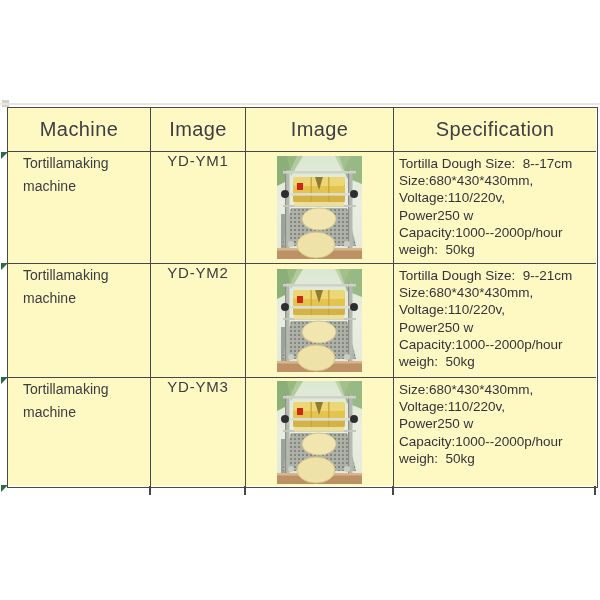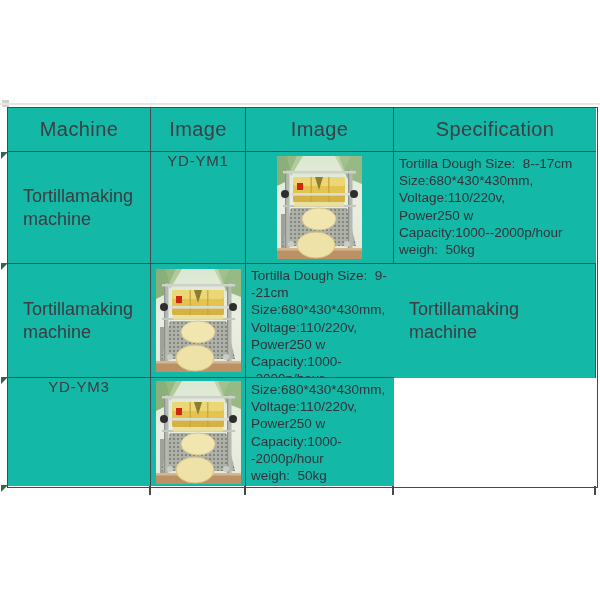--- a/index.html
+++ b/index.html
@@ -7,27 +7,27 @@
     position:relative;width:600px;height:600px;background:#ffffff;overflow:hidden;
     font-family:"Liberation Sans","DejaVu Sans",sans-serif;color:#3a3a40;
   }
   .top-band{position:absolute;left:0;top:103px;width:600px;height:2px;background:#e8e6df;}
   .top-artifact{position:absolute;left:2px;top:100px;width:7px;height:7px;background:#d3d1cb;}
   .spec-table{
     position:absolute;left:7px;top:107px;width:591px;height:381px;
     box-sizing:border-box;border:1.5px solid #46484c;
     display:grid;grid-template-columns:143px 95px 148px 202px;grid-template-rows:44px 112px 114px 108px;
   }
-  .cell{box-sizing:border-box;border-right:1.5px solid #46484c;border-bottom:1.5px solid #46484c;overflow:hidden;background:#14b8a6;}
+  .cell{box-sizing:border-box;border-right:1.5px solid #46484c;border-bottom:1.5px solid #46484c;overflow:hidden;background:#fef9c3;}
   .cell.last-col{border-right:none;}
   .cell.last-row{border-bottom:none;}
   .header-cell{display:flex;align-items:center;justify-content:center;
     font-size:20px;letter-spacing:0.4px;color:#3d3d44;font-weight:400;}
-  .machine-cell{display:flex;align-items:center;padding-left:15px;
-    font-size:18px;line-height:23px;color:#3b3b41;}
+  .machine-cell{display:flex;align-items:flex-start;padding-left:15px;
+    font-size:14px;line-height:23px;color:#3b3b41;}
   .machine-cell .wrap{width:115px;}
   .model-cell{display:flex;align-items:flex-start;justify-content:center;
     font-size:15px;letter-spacing:0.8px;color:#3b3b41;}
   .image-cell{display:flex;align-items:center;justify-content:center;}
   .spec-cell{padding:3px 4px 0 5px;font-size:13.5px;line-height:17.2px;color:#33333b;}
   .spec-line{white-space:pre-wrap;}
   .photo{display:block;}
   .corner-mark{position:absolute;width:0;height:0;
     border-top:7px solid #2e6b45;border-right:7px solid transparent;}
   .cm-1{left:1px;top:152px;} .cm-2{left:1px;top:263px;}
@@ -119,20 +119,23 @@
       <div class="spec-line">Size:680*430*430mm,</div>
       <div class="spec-line">Voltage:110/220v,</div>
       <div class="spec-line">Power250 w</div>
       <div class="spec-line">Capacity:1000--2000p/hour</div>
       <div class="spec-line">weigh:  50kg</div>
     </div>
 
     <div class="cell machine-cell">
       <div class="wrap">Tortillamaking machine</div>
     </div>
+    <div class="cell model-cell">
+      <span>YD-YM2</span>
+    </div>
     <div class="cell image-cell">
       <svg class="photo" width="85" height="103" viewBox="0 0 85 103">
           <use href="#machine-art"></use>
         </svg>
     </div>
     <div class="cell spec-cell last-col">
       <div class="spec-line">Tortilla Dough Size:  9--21cm</div>
       <div class="spec-line">Size:680*430*430mm,</div>
       <div class="spec-line">Voltage:110/220v,</div>
       <div class="spec-line">Power250 w</div>

